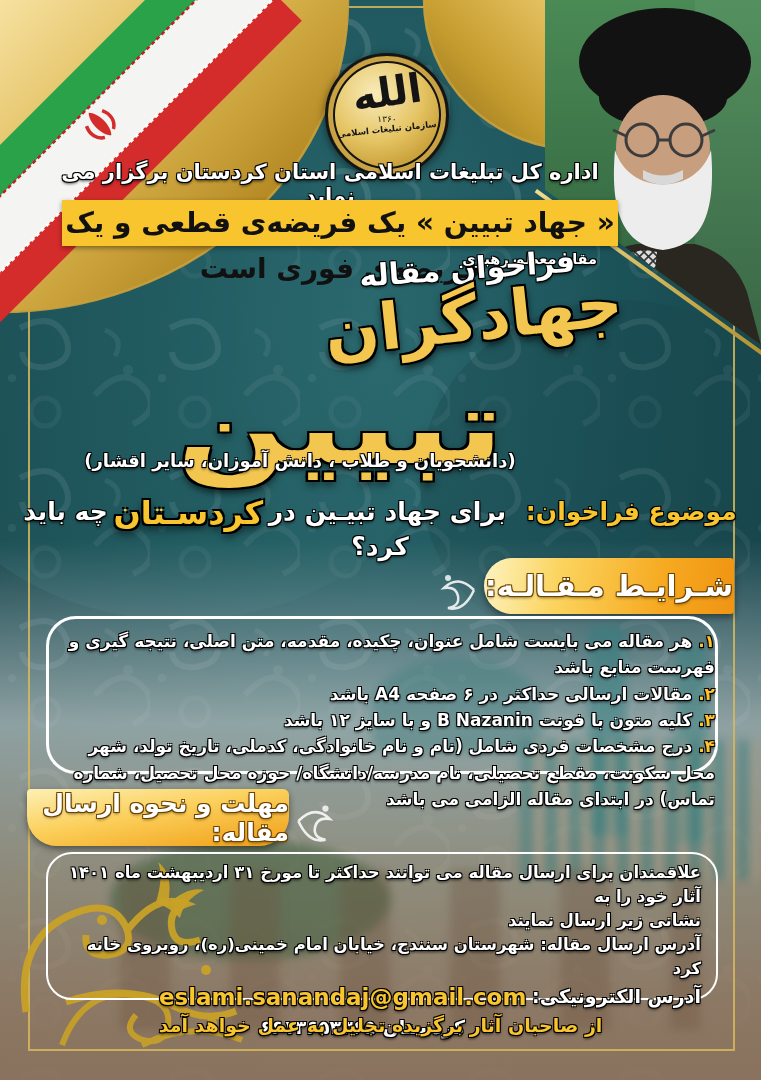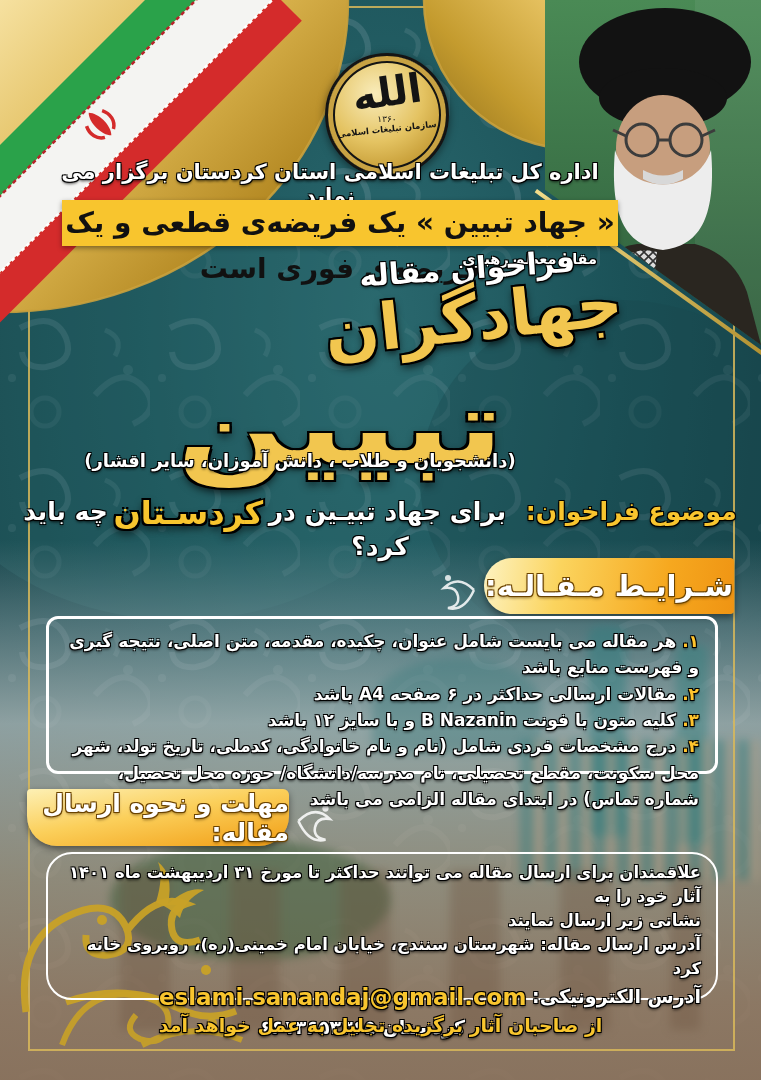--- a/index.html
+++ b/index.html
@@ -75,22 +75,22 @@
   .banner{z-index:10;font-weight:bold;color:#fff;display:flex;align-items:center;justify-content:center;
     box-shadow:0 3px 7px rgba(0,0,0,.45);}
   .banner-rules{right:27px;top:558px;width:250px;height:56px;font-size:29px;
     background:linear-gradient(100deg,#fdf3c2 0%,#fbd45e 30%,#f6a81f 72%,#ef9413 100%);
     border-radius:30px 4px 4px 30px;}
   .banner-submit{left:27px;top:789px;width:262px;height:57px;font-size:25px;
     background:linear-gradient(170deg,#fdf0b4 0%,#fbcf5a 45%,#f19d14 100%);
     border-radius:4px 6px 30px 30px;}
   .orn{z-index:9;}
 
-  .rules-box{left:46px;right:43px;top:616px;height:158px;z-index:10;border:3px solid #fff;border-radius:12px;
-    padding:9px 16px 0 14px;box-sizing:border-box;}
+  .rules-box{left:46px;right:43px;top:616px;height:158px;z-index:10;border:3px solid #fff;border-radius:30px;
+    padding:9px 0 0 14px;box-sizing:border-box;}
   .rule{color:#fff;font-size:17px;font-weight:bold;line-height:1.55;text-align:right;}
   .rnum{color:#ffc42d;}
 
   .contact-box{left:46px;right:43px;top:852px;height:148px;z-index:10;border:2.5px solid #fff;border-radius:26px;
     padding:7px 15px 0 12px;box-sizing:border-box;color:#fff;font-weight:bold;text-align:right;}
   .c-line{font-size:16.5px;line-height:1.45;}
   .c-email-label{font-size:19px;}
   .c-email{font-size:23px;color:#f8c52e;direction:ltr;unicode-bidi:embed;display:inline-block;vertical-align:-2px;}
   .c-postal{font-size:19px;padding-left:200px;text-align:left;}
 

